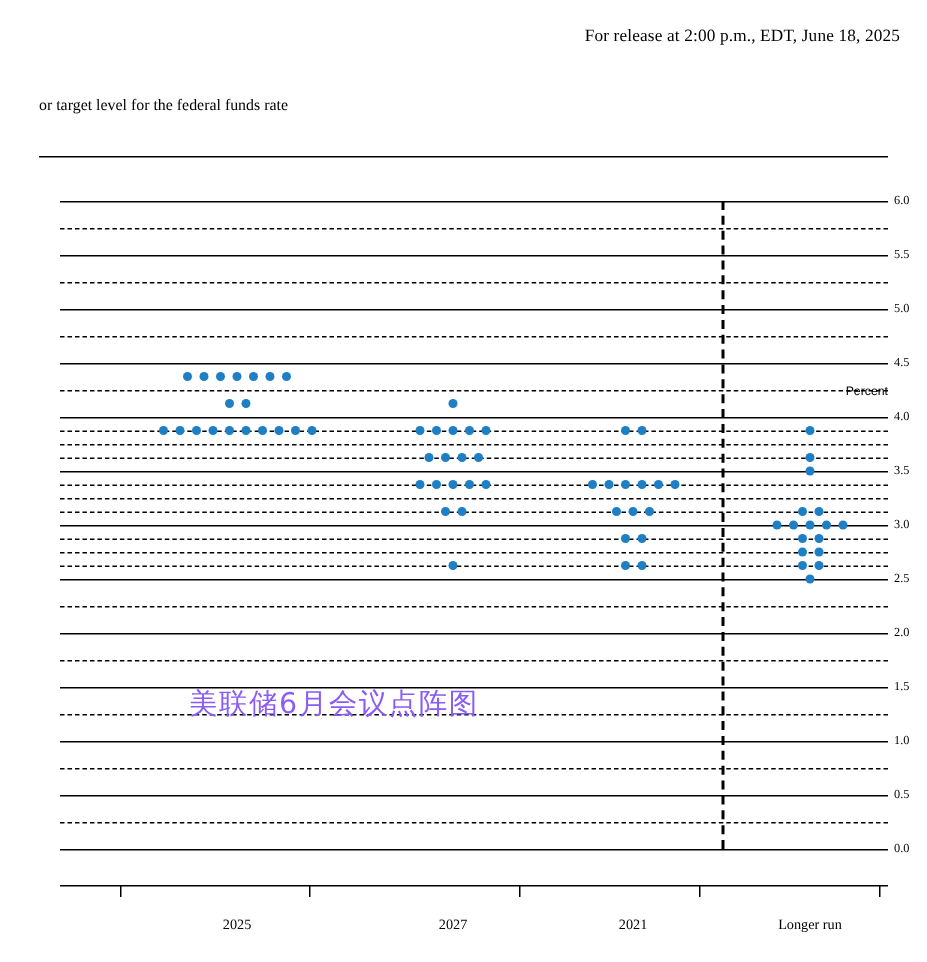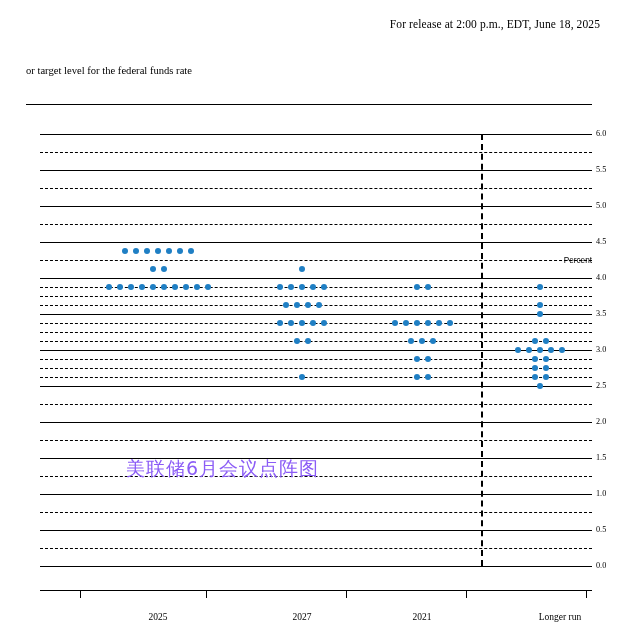--- a/index.html
+++ b/index.html
@@ -267,14 +267,14 @@
 <div class="axis-bottom"></div>
 <div id="xaxis-layer">
     <div class="xtickmark" style="left: 80px;"></div>
     <div class="xtickmark" style="left: 206px;"></div>
     <div class="xtickmark" style="left: 346px;"></div>
     <div class="xtickmark" style="left: 466px;"></div>
     <div class="xtickmark" style="left: 586px;"></div>
     <div class="xlabel" style="left: 158px;">2025</div>
     <div class="xlabel" style="left: 302px;">2027</div>
     <div class="xlabel" style="left: 422px;">2021</div>
-    <div class="xlabel" style="left: 560px;">Longer run</div>
+    <div class="xlabel" style="left: 540px;">Longer run</div>
   </div>
 
 </body></html>

